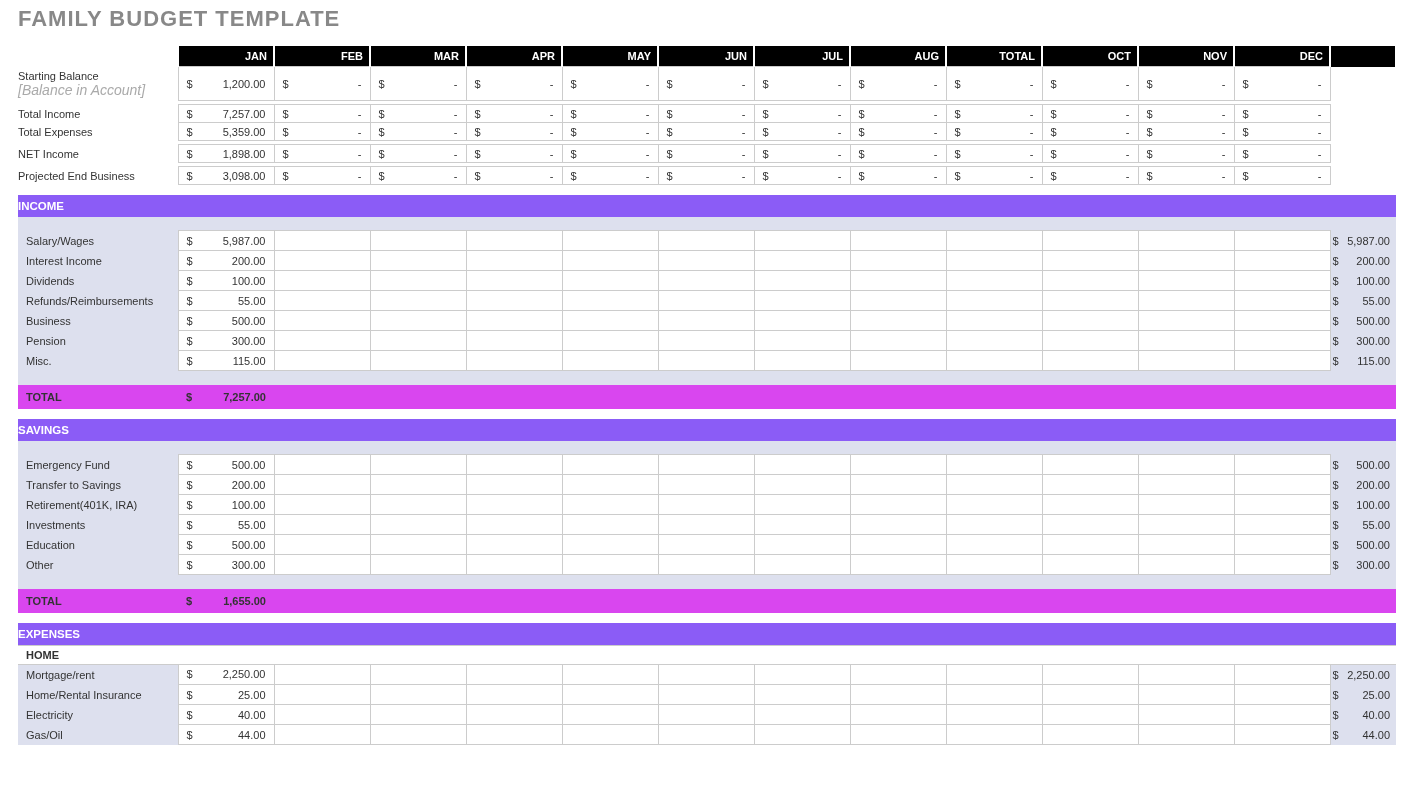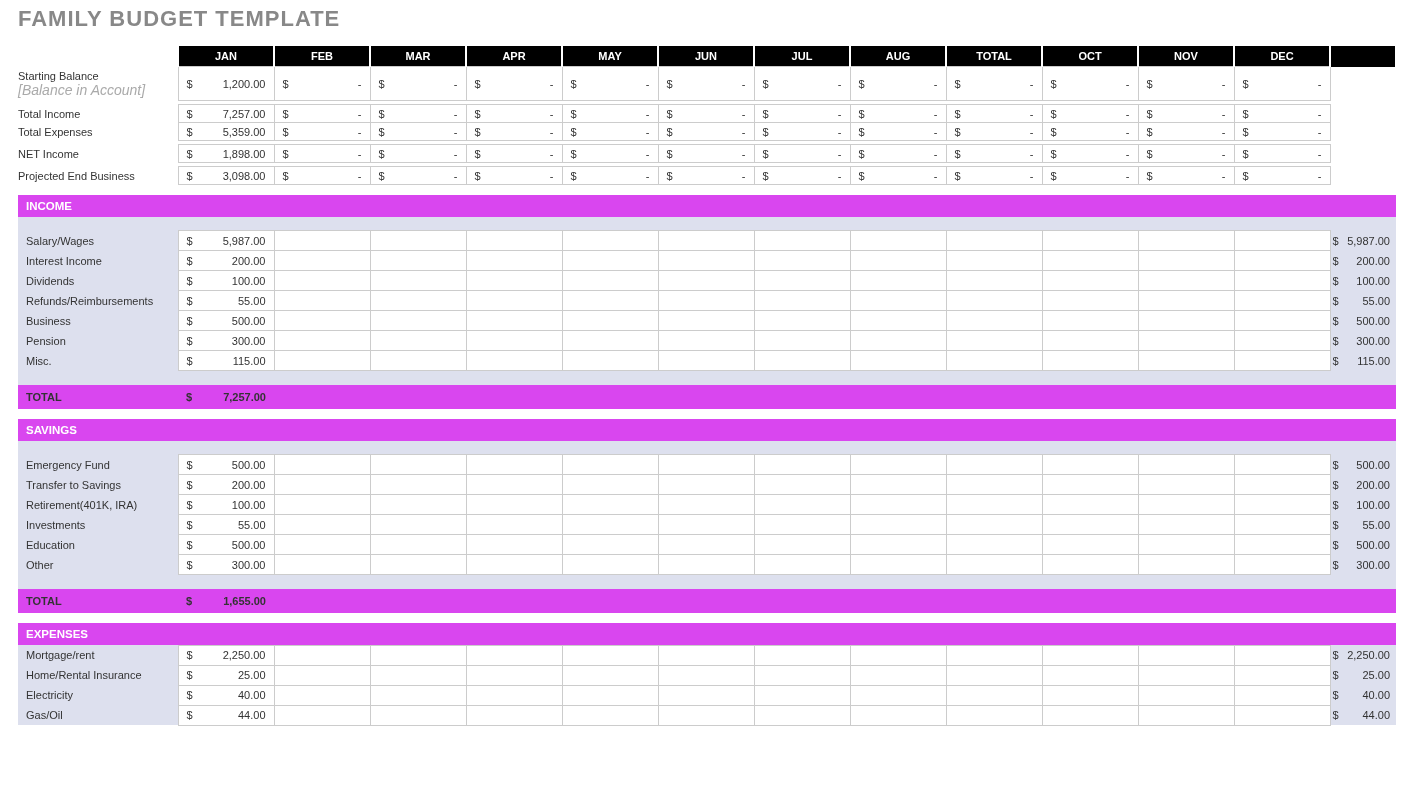--- a/index.html
+++ b/index.html
@@ -22,39 +22,39 @@
   table { border-collapse: collapse; table-layout: fixed; }
   td, th { font-weight: normal; }
   
   .col-label { width: 160px; }
   .col-month { width: 96px; }
   .col-total { width: 66px; }
 
   
   .months-header th {
     background: #000; color: #fff; font-weight: bold;
-    text-align: center; padding: 4px 6px; font-size: 11px;
+    text-align: right; padding: 4px 6px; font-size: 11px;
     border-right: 2px solid #fff;
   }
   .months-header th:first-child { background: transparent; }
 
   
   .sum-row td.label { padding: 3px 4px 3px 0; }
   .sum-row td.cell {
     border: 1px solid #ccc; padding: 0; height: 18px;
   }
   .money { display: flex; justify-content: space-between; align-items: center; padding: 0 8px; height: 100%; }
   .money .cur { }
   .money .val { text-align: right; }
   .spacer-row td { height: 4px; }
 
   
   .section-band td {
-    background: #d946ef; color: #fff; font-weight: bold;
-    padding: 5px 8px; font-size: 11.5px;
+    background: #8b5cf6; color: #fff; font-weight: bold;
+    padding: 5px 0; font-size: 11.5px;
   }
   .sub-band td {
     background: #fff; border-top: 1px solid #ccc; border-bottom: 1px solid #ccc;
     font-weight: bold; padding: 3px 8px;
   }
   .cat-body { background: #dde0ee; }
   .cat-body td.label { padding: 4px 10px 4px 8px; }
   .cat-body td.gridcell {
     background: #fff; border: 1px solid #ccc; height: 20px; padding:0;
   }
@@ -902,20 +902,23 @@
     <td colspan="12"></td>
   </tr>
 
   <tr class="gap">
           <td colspan="14"></td>
         </tr>
 
   <tr class="section-band">
     <td colspan="14">EXPENSES</td>
   </tr>
+  <tr class="sub-band">
+    <td colspan="14">HOME</td>
+  </tr>
   </tbody>
       <tbody class="cat-body" id="expenses-body">
         <tr>
           <td class="label">Mortgage/rent</td>
           <td class="gridcell">
             <div class="money">
               <span class="cur">$</span>
               <span class="val">2,250.00</span>
             </div>
           </td>

